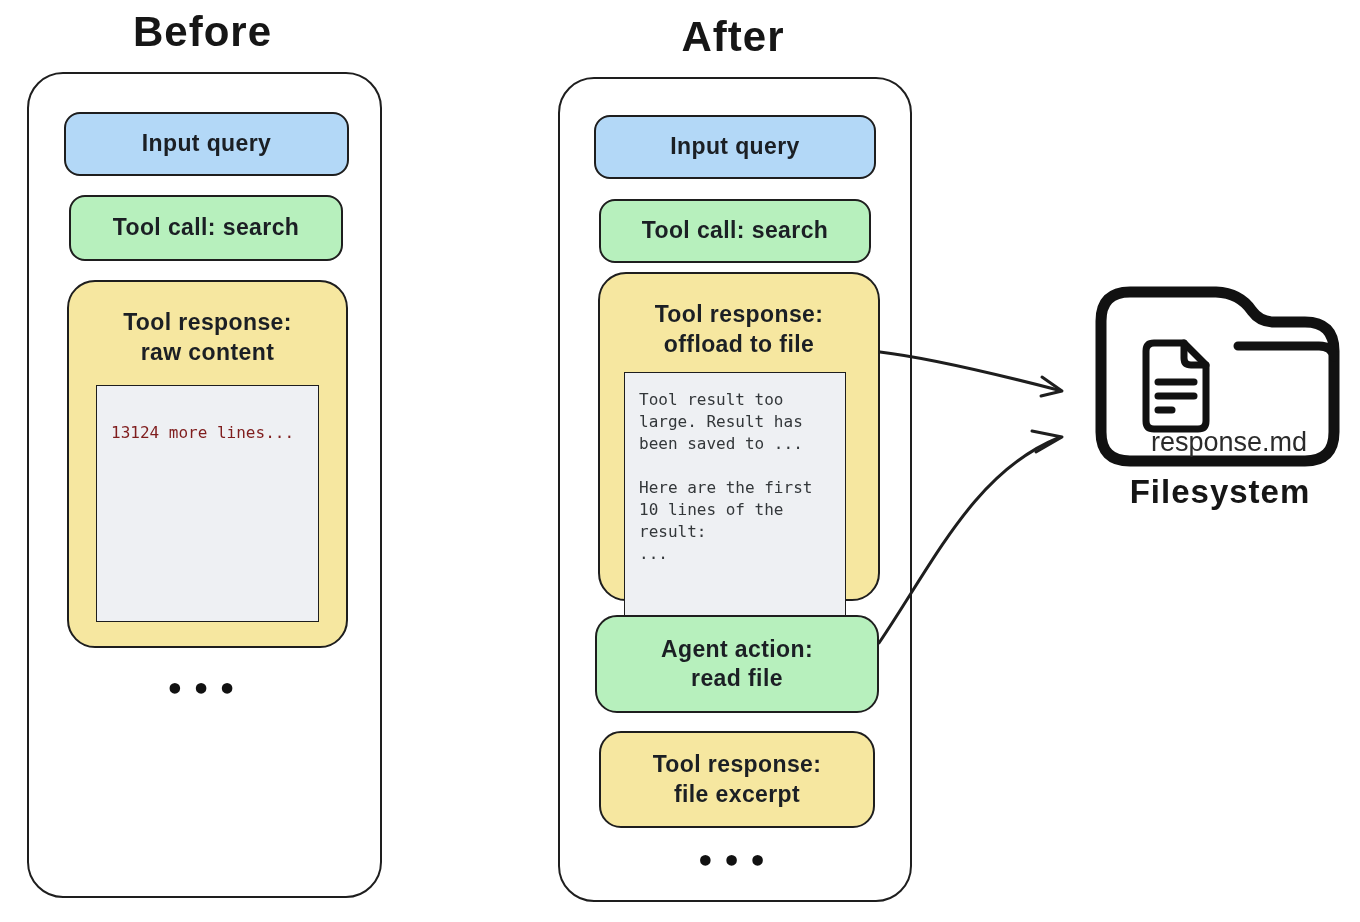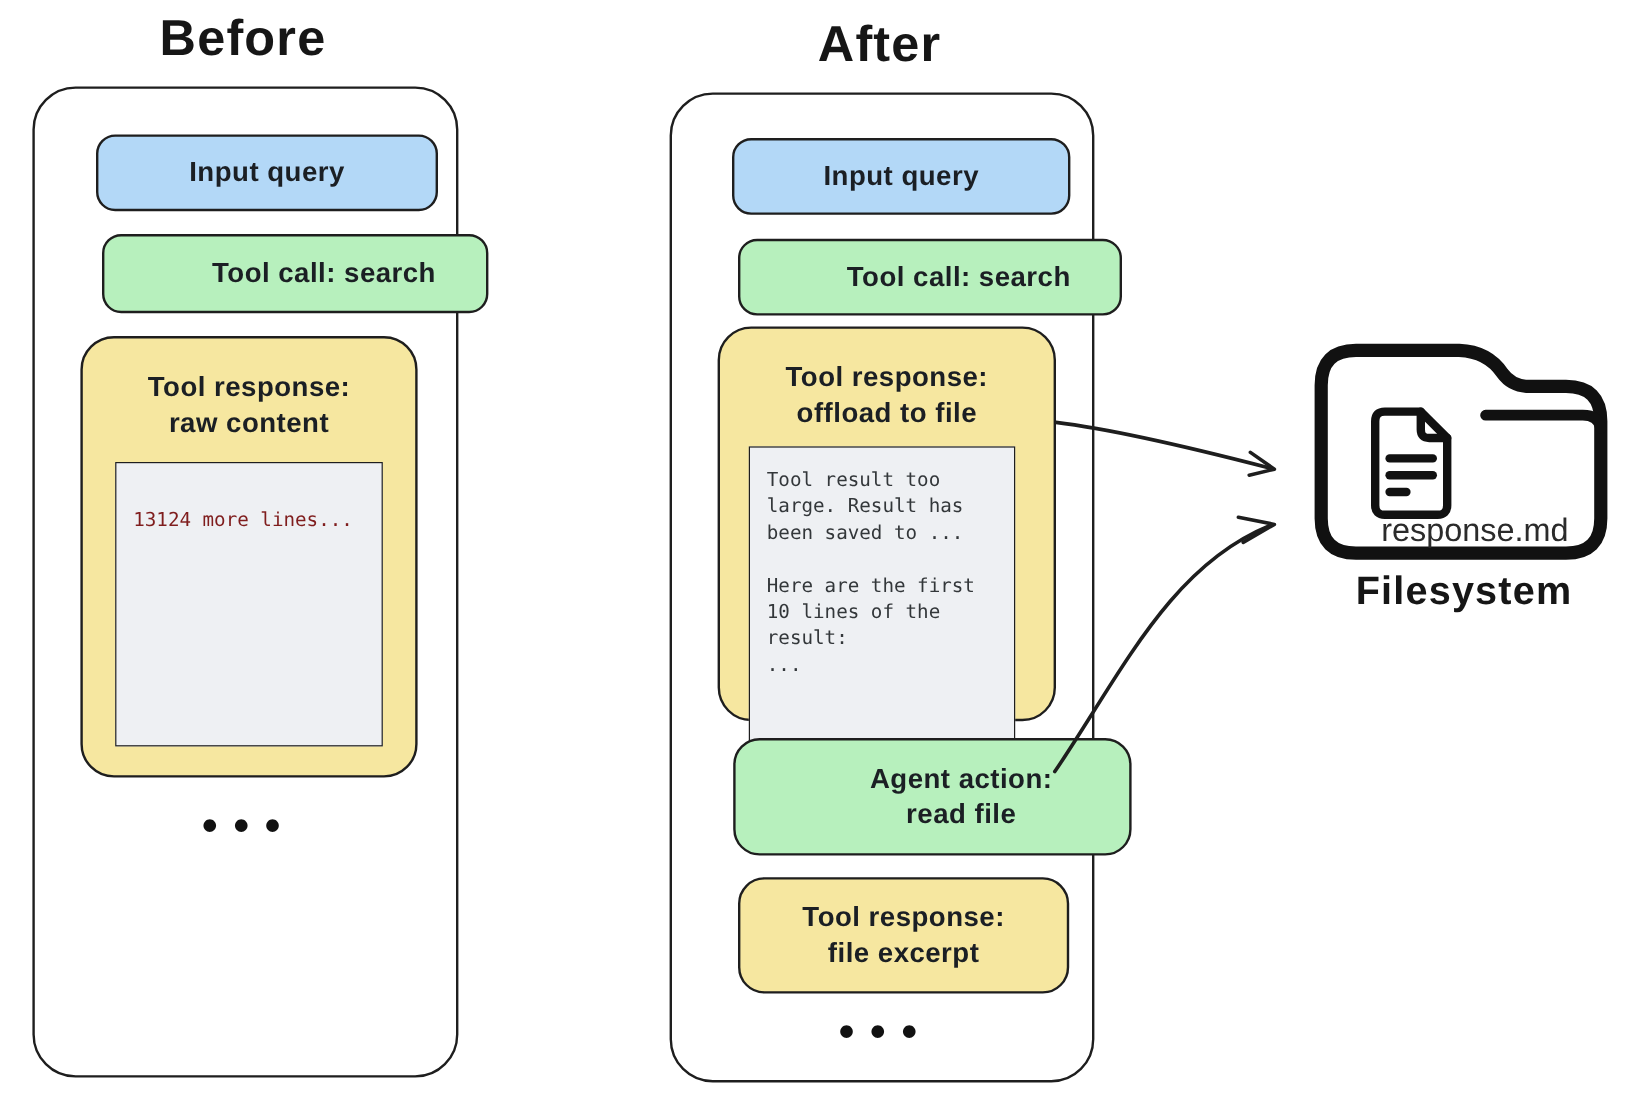--- a/index.html
+++ b/index.html
@@ -11,24 +11,24 @@
   .col-title{
     position:absolute;text-align:center;font-size:42px;font-weight:700;
     letter-spacing:1px;color:#161616;
   }
   .panel{
     position:absolute;background:#ffffff;border:2.5px solid #1e1e1e;border-radius:36px;
   }
   .node{
     position:absolute;display:flex;align-items:center;justify-content:center;
     border:2.2px solid #1e1e1e;font-size:23px;font-weight:600;letter-spacing:.4px;
-    text-align:center;color:#1b1f24;line-height:1.28;margin-left:16px;
+    text-align:center;color:#1b1f24;line-height:1.28;
   }
   .node.blue{background:#b3d8f7;border-radius:16px;}
-  .node.green{background:#b7f0bd;border-radius:16px;padding-left:48px;}
+  .node.green{background:#b7f0bd;border-radius:16px;}
   .node.yellow{background:#f6e7a0;border-radius:26px;}
   .bignode{
     position:absolute;background:#f6e7a0;border:2.2px solid #1e1e1e;border-radius:28px;
   }
   .bignode .node-title{
     position:absolute;top:26px;left:0;right:0;text-align:center;
     font-size:23px;font-weight:600;letter-spacing:.4px;color:#1b1f24;line-height:1.3;
   }
   .code-box{
     position:absolute;background:#eef0f3;border:1.7px solid #1e1e1e;

